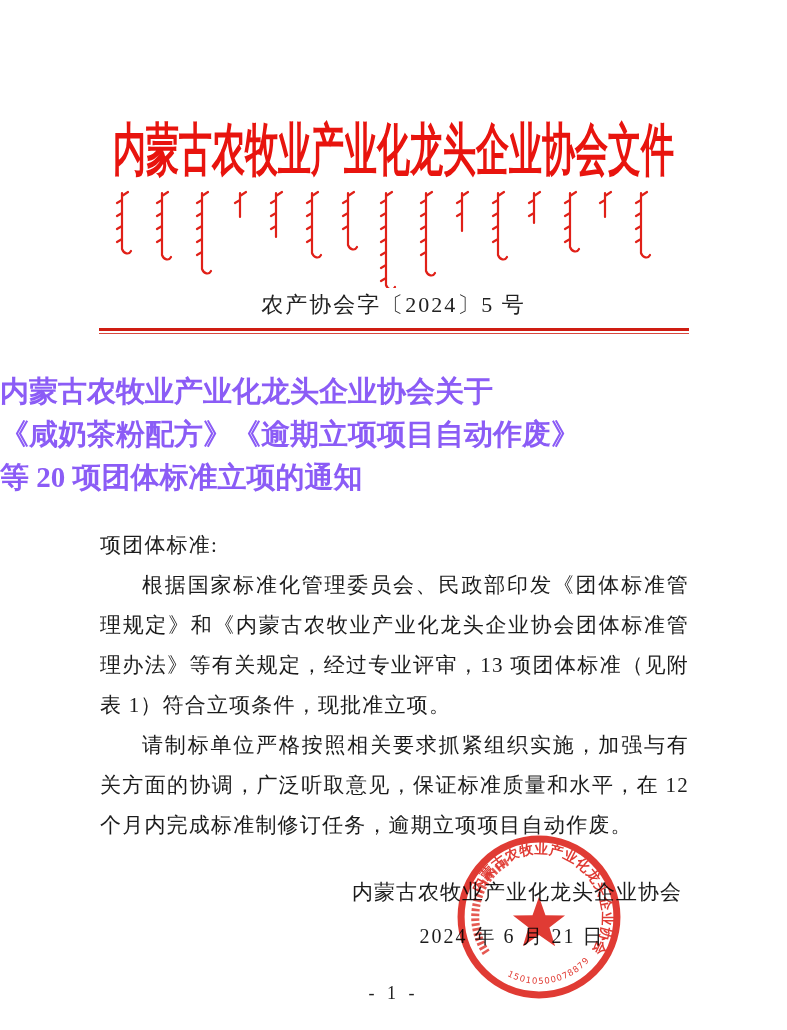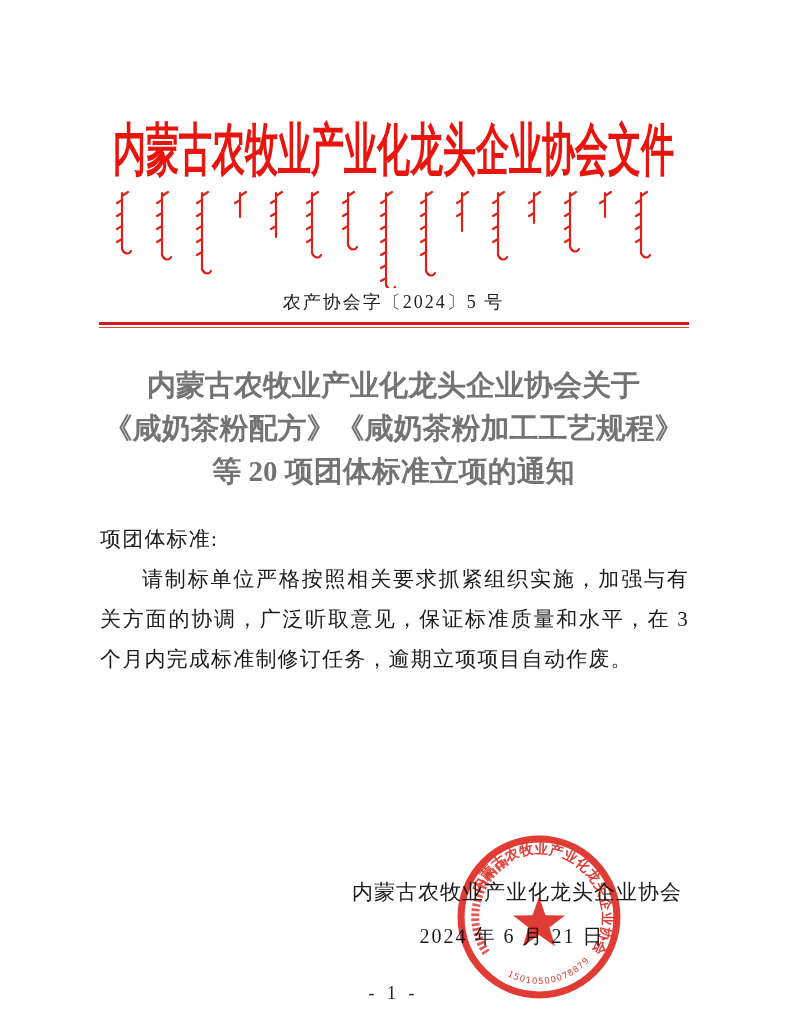--- a/index.html
+++ b/index.html
@@ -27,37 +27,37 @@
     transform:scaleY(1.72);
     white-space:nowrap;
   }
   .mongol-row{
     height:98px;
     display:flex;justify-content:center;
     margin-top:2px;
   }
   .doc-number{
     text-align:center;
-    font-size:18px;
+    font-size:22px;
     letter-spacing:2px;
     margin-top:2px;
     color:#222;
   }
   .red-line{
     margin:8px 98px 0 99px;
     border-top:3px solid #cf1d12;
     border-bottom:1px solid #d9473d;
     height:2px;
   }
   
   .notice-title{
     margin-top:36px;
-    text-align:center;
+    text-align:left;
     font-weight:bold;
-    color:#737373;
+    color:#8b5cf6;
     font-size:29px;
     line-height:43px;
   }
   
   .body-block{
     margin:26px 98px 0 100px;
     font-size:21px;
     line-height:40px;
     letter-spacing:1.2px;
     text-align:justify;
@@ -108,27 +108,28 @@
         <path d="M14 3 V59 M14 6 l6 -4 M14 10 l-5 3 M14 23 l-5 3 M14 36 l-5 3 M14 49 l-5 3 M14 59 c2 5 7 6 9 2 M54 3 V65 M54 6 l6 -4 M54 10 l-5 3 M54 23 l-5 3 M54 36 l-5 3 M54 49 l-5 3 M54 65 c2 5 7 6 9 2 M94 3 V79 M94 6 l6 -4 M94 10 l-5 3 M94 23 l-5 3 M94 36 l-5 3 M94 49 l-5 3 M94 62 l-5 3 M94 79 c2 5 7 6 9 2 M132 3 V27 M132 6 l6 -4 M132 10 l-5 3 M168 3 V47 M168 6 l6 -4 M168 10 l-5 3 M168 23 l-5 3 M168 36 l-5 3 M204 3 V63 M204 6 l6 -4 M204 10 l-5 3 M204 23 l-5 3 M204 36 l-5 3 M204 49 l-5 3 M204 63 c2 5 7 6 9 2 M240 3 V55 M240 6 l6 -4 M240 10 l-5 3 M240 23 l-5 3 M240 36 l-5 3 M240 55 c2 5 7 6 9 2 M278 3 V95 M278 6 l6 -4 M278 10 l-5 3 M278 23 l-5 3 M278 36 l-5 3 M278 49 l-5 3 M278 62 l-5 3 M278 75 l-5 3 M278 88 l-5 3 M278 95 c2 5 7 6 9 2 M318 3 V81 M318 6 l6 -4 M318 10 l-5 3 M318 23 l-5 3 M318 36 l-5 3 M318 49 l-5 3 M318 62 l-5 3 M318 81 c2 5 7 6 9 2 M354 3 V41 M354 6 l6 -4 M354 10 l-5 3 M354 23 l-5 3 M390 3 V65 M390 6 l6 -4 M390 10 l-5 3 M390 23 l-5 3 M390 36 l-5 3 M390 49 l-5 3 M390 65 c2 5 7 6 9 2 M426 3 V33 M426 6 l6 -4 M426 10 l-5 3 M426 23 l-5 3 M462 3 V57 M462 6 l6 -4 M462 10 l-5 3 M462 23 l-5 3 M462 36 l-5 3 M462 49 l-5 3 M462 57 c2 5 7 6 9 2 M497 3 V27 M497 6 l6 -4 M497 10 l-5 3 M533 3 V63 M533 6 l6 -4 M533 10 l-5 3 M533 23 l-5 3 M533 36 l-5 3 M533 49 l-5 3 M533 63 c2 5 7 6 9 2 " fill="none" stroke="#e02018" stroke-width="2.2" stroke-linecap="round"></path>
       </svg>
   </div>
 
   <div class="doc-number">农产协会字〔2024〕5 号</div>
 
   <div class="red-line"></div>
 
   <div class="notice-title">
     <div>内蒙古农牧业产业化龙头企业协会关于</div>
-    <div>《咸奶茶粉配方》《咸奶茶粉加工工艺规程》</div>
+    <div>《咸奶茶粉配方》《逾期立项项目自动作废》</div>
     <div>等 20 项团体标准立项的通知</div>
   </div>
 
   <div class="body-block">
     <p>项团体标准:</p>
-    <p class="indent">请制标单位严格按照相关要求抓紧组织实施，加强与有关方面的协调，广泛听取意见，保证标准质量和水平，在 3 个月内完成标准制修订任务，逾期立项项目自动作废。</p>
+    <p class="indent">根据国家标准化管理委员会、民政部印发《团体标准管理规定》和《内蒙古农牧业产业化龙头企业协会团体标准管理办法》等有关规定，经过专业评审，13 项团体标准（见附表 1）符合立项条件，现批准立项。</p>
+    <p class="indent">请制标单位严格按照相关要求抓紧组织实施，加强与有关方面的协调，广泛听取意见，保证标准质量和水平，在 12 个月内完成标准制修订任务，逾期立项项目自动作废。</p>
   </div>
 
   <div class="signature">
     <div class="org">内蒙古农牧业产业化龙头企业协会</div>
     <div class="date">2024 年 6 月 21 日</div>
   </div>
 
   <svg class="seal" viewBox="0 0 168 168">
     <defs>
       <path id="arcTop" d="M 24.8 62.5 A 63 63 0 1 1 138.6 115.5" fill="none"></path>

